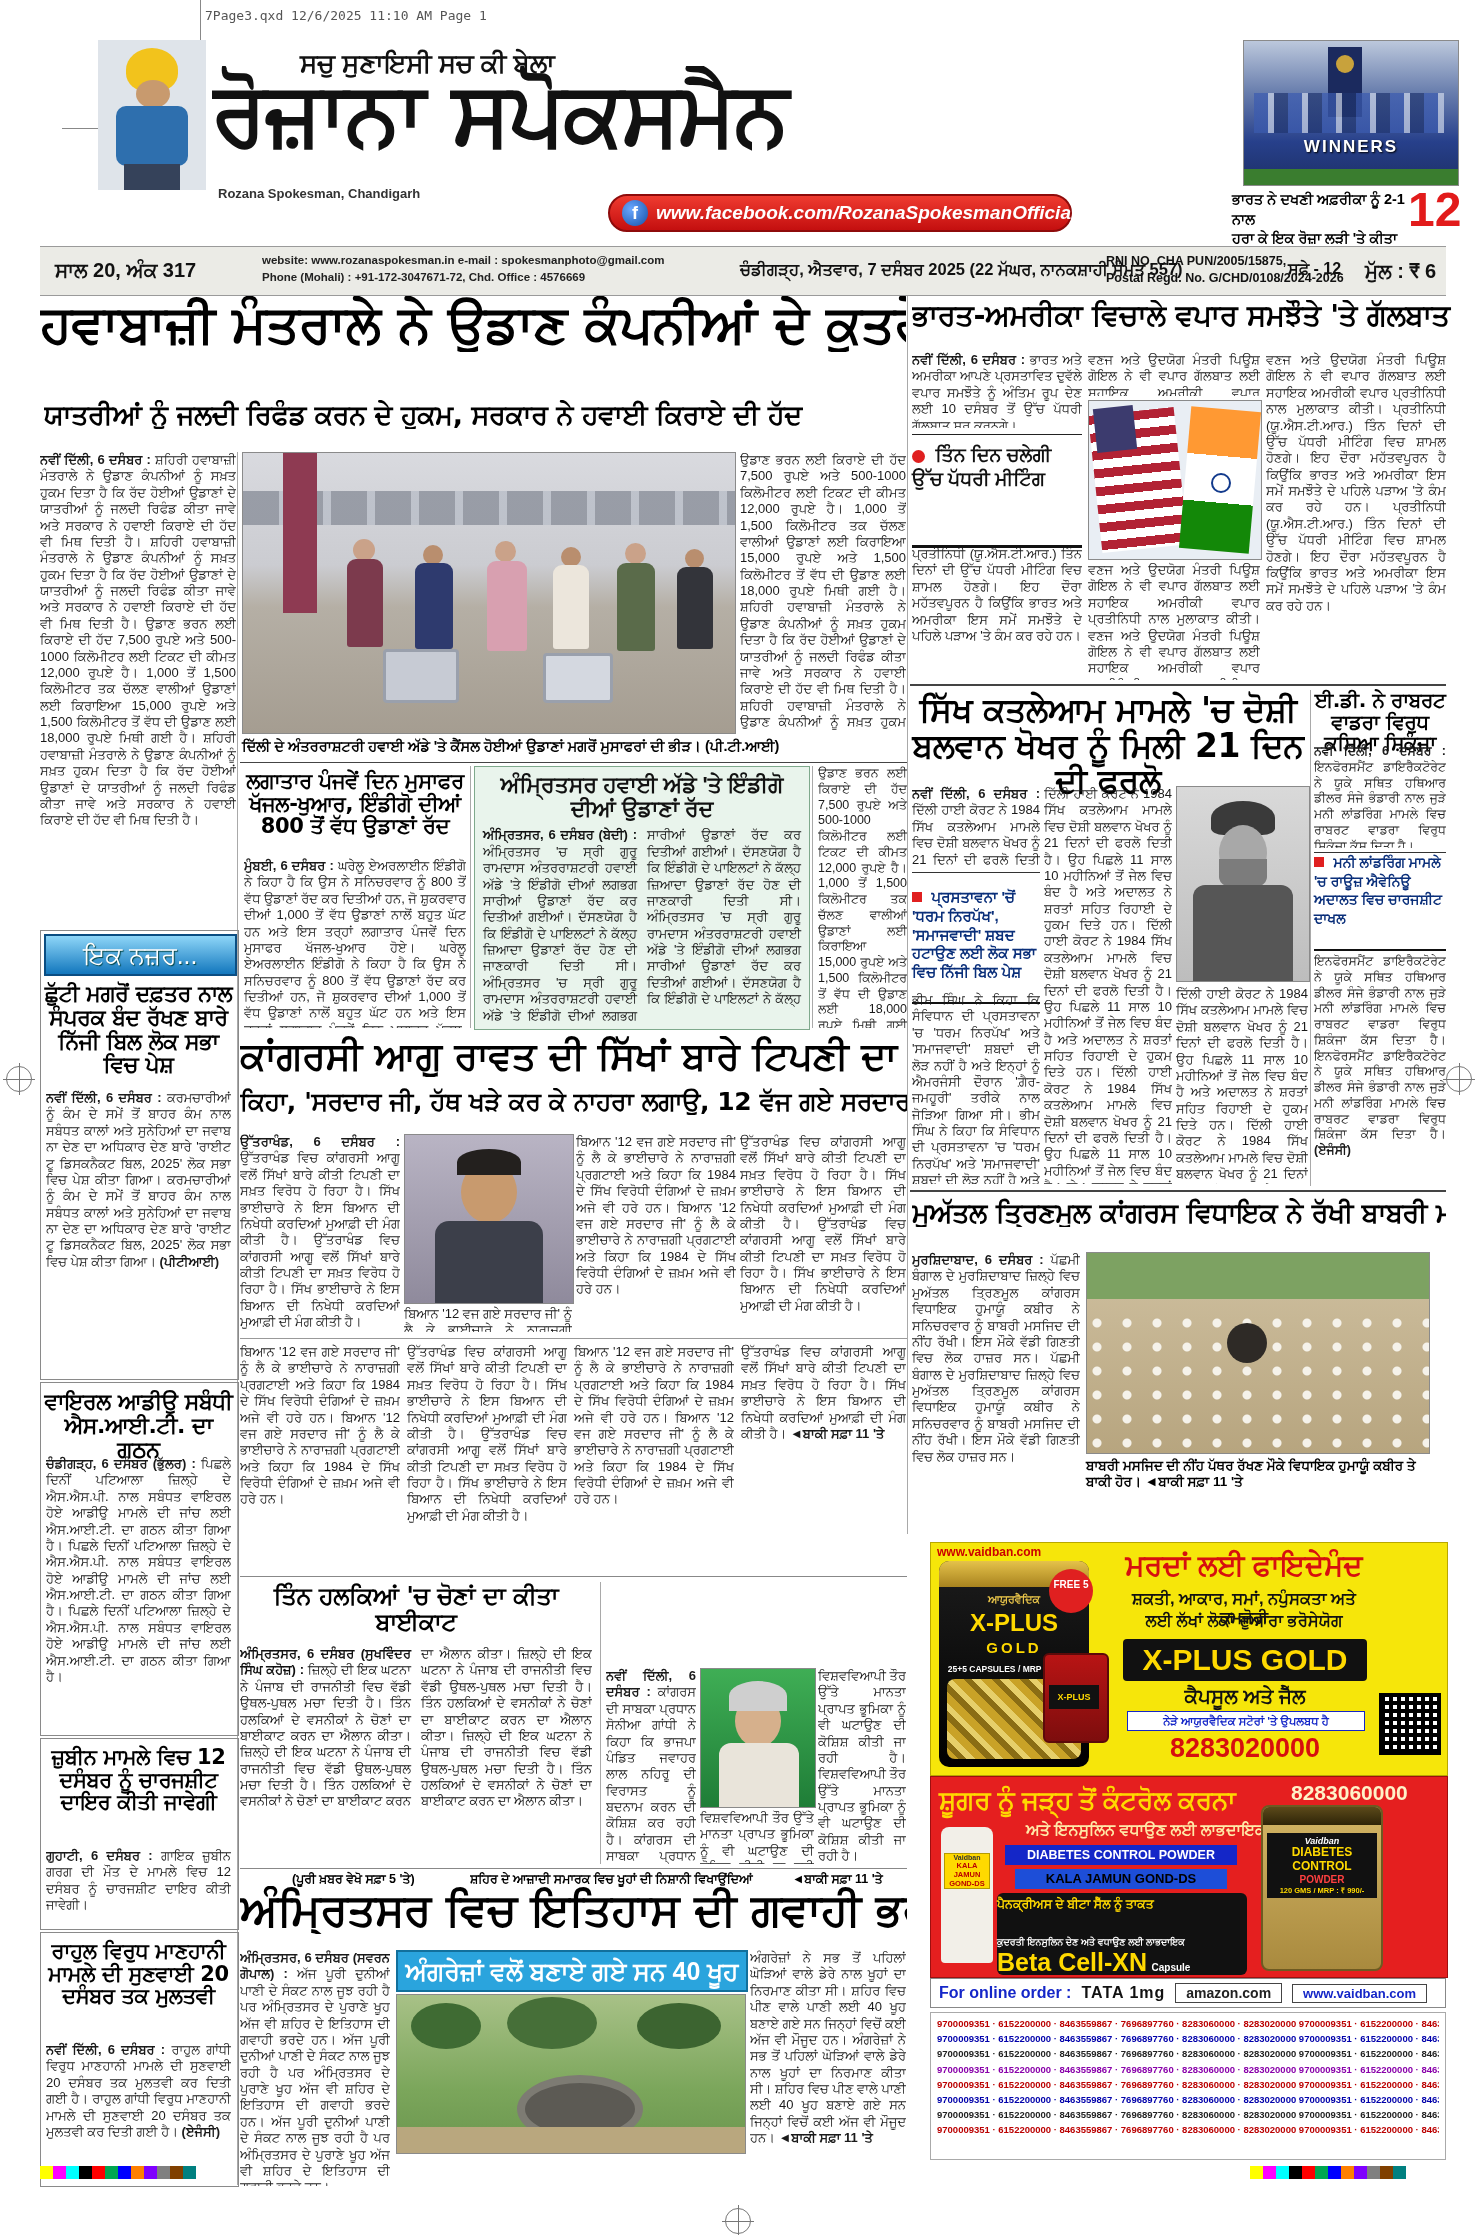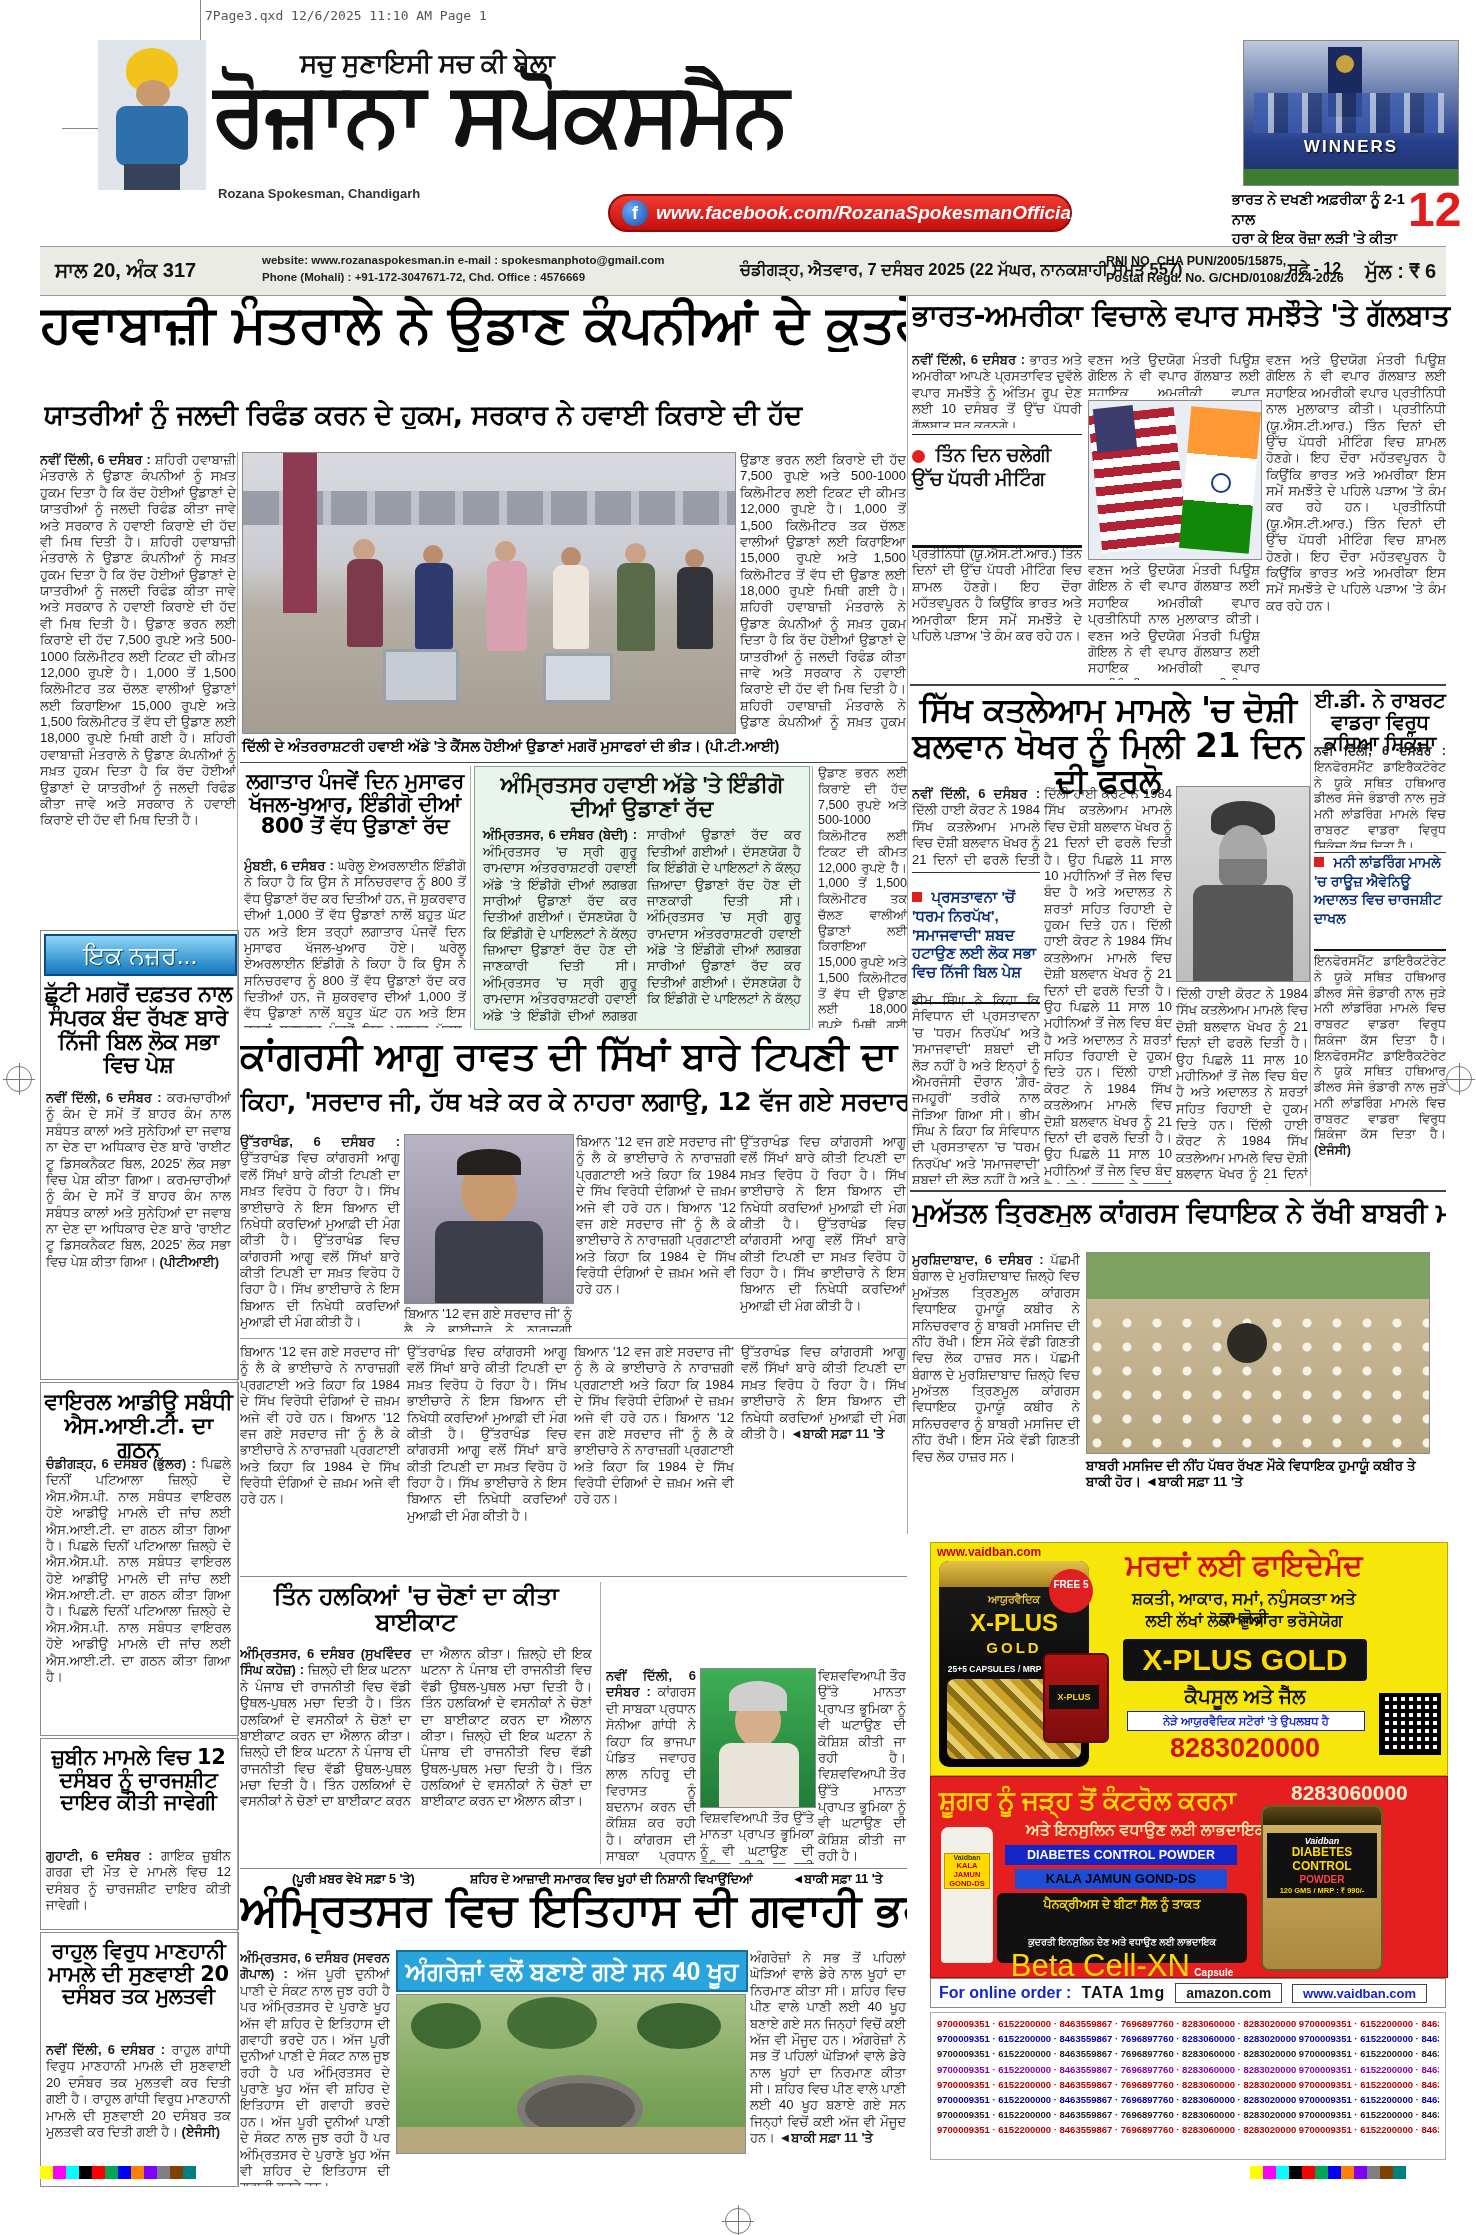--- a/index.html
+++ b/index.html
@@ -376,25 +376,25 @@
     <div class="abs" style="left:196px;top:190px;width:236px;text-align:center;font-size:27px;font-weight:bold;color:#d60f0f;">8283020000</div>
     <div class="qr" style="left:448px;top:150px;width:58px;height:58px;"></div>
   </div>
 
   <div class="abs" style="left:930px;top:1776px;width:516px;height:200px;background:#e51f1f;border:1px solid #9e0f0f;">
     <div class="abs" style="left:360px;top:4px;font-size:21px;font-weight:bold;color:#fff2c8;">8283060000</div>
     <div class="abs" style="left:8px;top:8px;width:356px;font-size:26px;font-weight:bold;color:#ffd900;">ਸ਼ੂਗਰ ਨੂੰ ਜੜ੍ਹ ਤੋਂ ਕੰਟਰੋਲ ਕਰਨਾ</div>
     <div class="abs" style="left:70px;top:44px;width:290px;font-size:16px;font-weight:bold;color:#ffe9a8;text-align:center;">ਅਤੇ ਇਨਸੁਲਿਨ ਵਧਾਉਣ ਲਈ ਲਾਭਦਾਇਕ</div>
     <div class="abs" style="left:74px;top:68px;width:232px;height:20px;background:#1426c8;color:#fff;font-size:12.5px;font-weight:bold;text-align:center;line-height:20px;">DIABETES CONTROL POWDER</div>
     <div class="abs" style="left:84px;top:92px;width:212px;height:20px;background:#1d4ed8;color:#000;font-size:13px;font-weight:bold;text-align:center;line-height:20px;">KALA JAMUN GOND-DS</div>
-    <div class="abs" style="left:66px;top:116px;width:250px;height:70px;background:#111;border-radius:6px;text-align:center;">
+    <div class="abs" style="left:66px;top:116px;width:250px;height:82px;background:#111;border-radius:6px;">
       <div style="color:#ffd900;font-size:12.5px;font-weight:bold;padding-top:4px;">ਪੈਨਕ੍ਰੀਅਸ ਦੇ ਬੀਟਾ ਸੈੱਲ ਨੂੰ ਤਾਕਤ</div>
       <div style="color:#fff;font-size:9.5px;font-weight:bold;margin-top:24px;">ਕੁਦਰਤੀ ਇਨਸੁਲਿਨ ਦੇਣ ਅਤੇ ਵਧਾਉਣ ਲਈ ਲਾਭਦਾਇਕ</div>
       <div>
-        <span style="color:#ffd900;font-size:31px;font-weight:normal;">Beta Cell-XN</span>
+        <span style="color:#ffd900;font-size:25px;font-weight:bold;">Beta Cell-XN</span>
         <span style="color:#fff;font-size:10px;font-weight:bold;">Capsule</span>
       </div>
     </div>
     <div class="abs" style="left:10px;top:50px;width:52px;height:136px;background:#f2efe8;border-radius:8px 8px 4px 4px;">
       <div style="margin:26px 3px 0;background:#ffd900;border:1px solid #b59a00;text-align:center;">
         <div style="font-size:7px;font-weight:bold;color:#333;">Vaidban</div>
         <div style="font-size:7.5px;font-weight:bold;color:#b00;">KALA JAMUN</div>
         <div style="font-size:7.5px;font-weight:bold;color:#b00;">GOND-DS</div>
       </div>
     </div>

